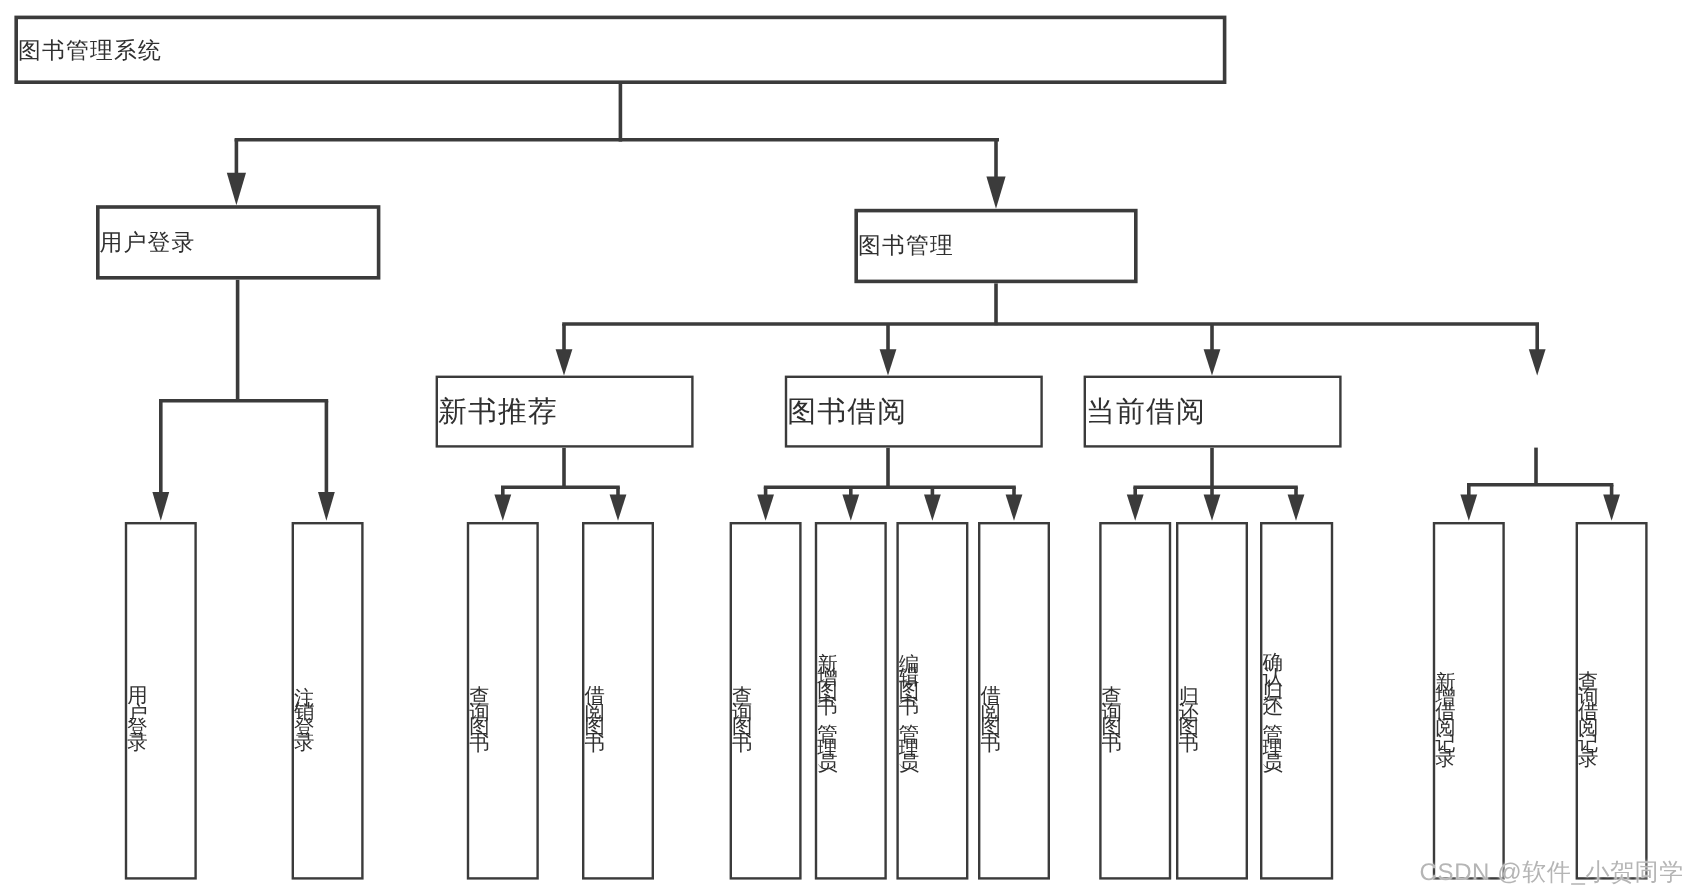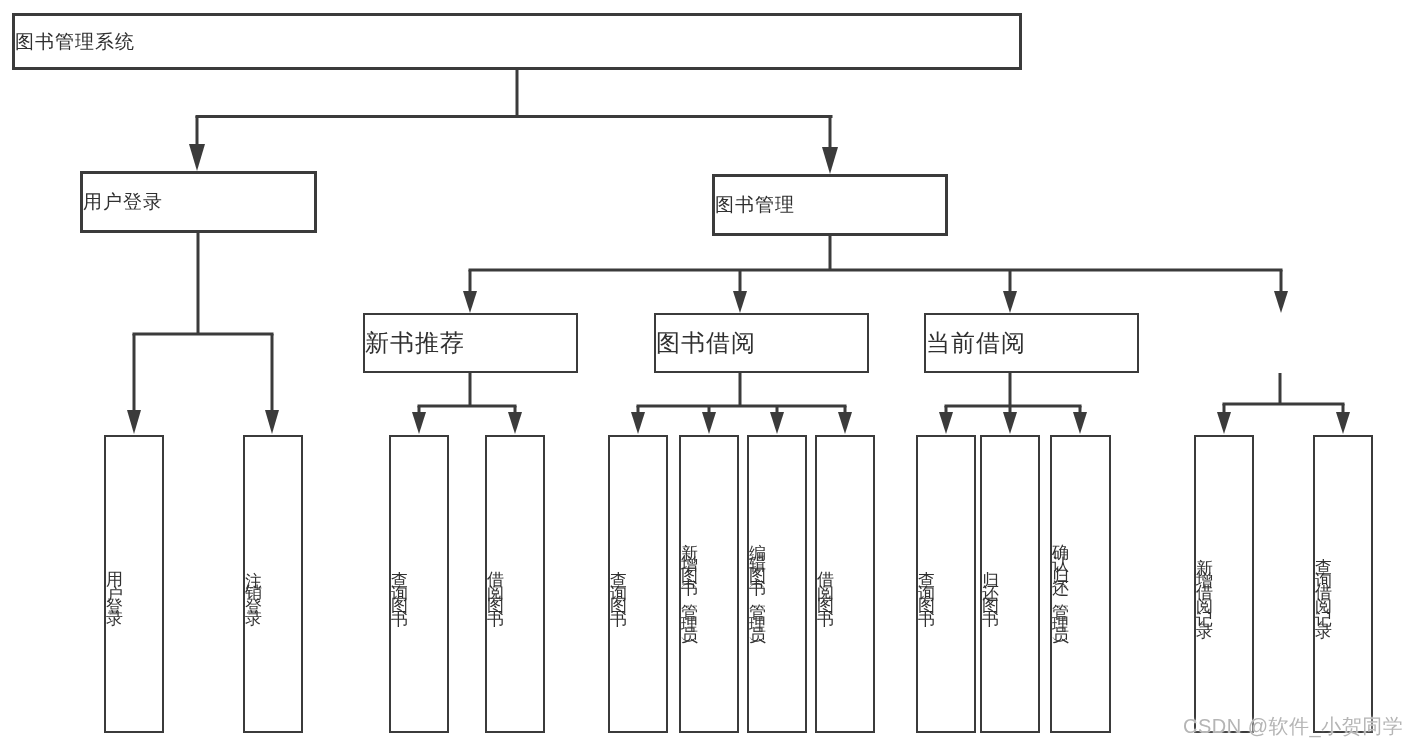--- a/index.html
+++ b/index.html
@@ -152,21 +152,21 @@
   <div class="box l2-box" style="left:712px;top:174px;width:236px;height:62px;">
     <span>图书管理</span>
   </div>
 
   <div class="box l3-box" style="left:363px;">
     <span>新书推荐</span>
   </div>
   <div class="box l3-box" style="left:654px;">
     <span>图书借阅</span>
   </div>
-  <div class="box l3-box" style="left:903px;margin-left:21px;">
+  <div class="box l3-box" style="left:903px;">
     <span>当前借阅</span>
   </div>
 
   <div class="box leaf" style="left:104px;">
     <span>用户登录</span>
   </div>
   <div class="box leaf" style="left:243px;">
     <span>注销登录</span>
   </div>
 

